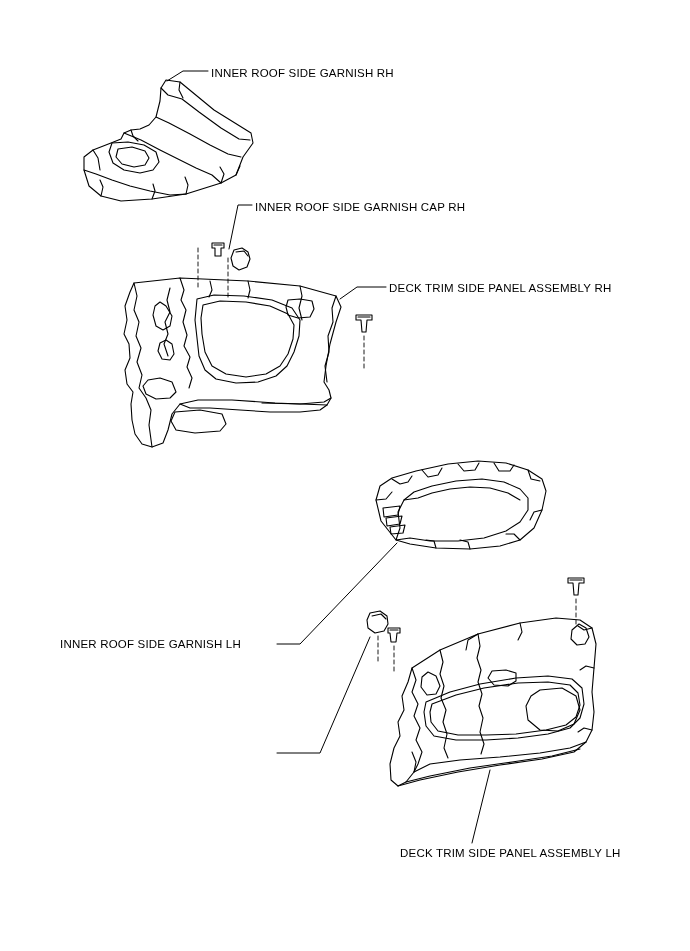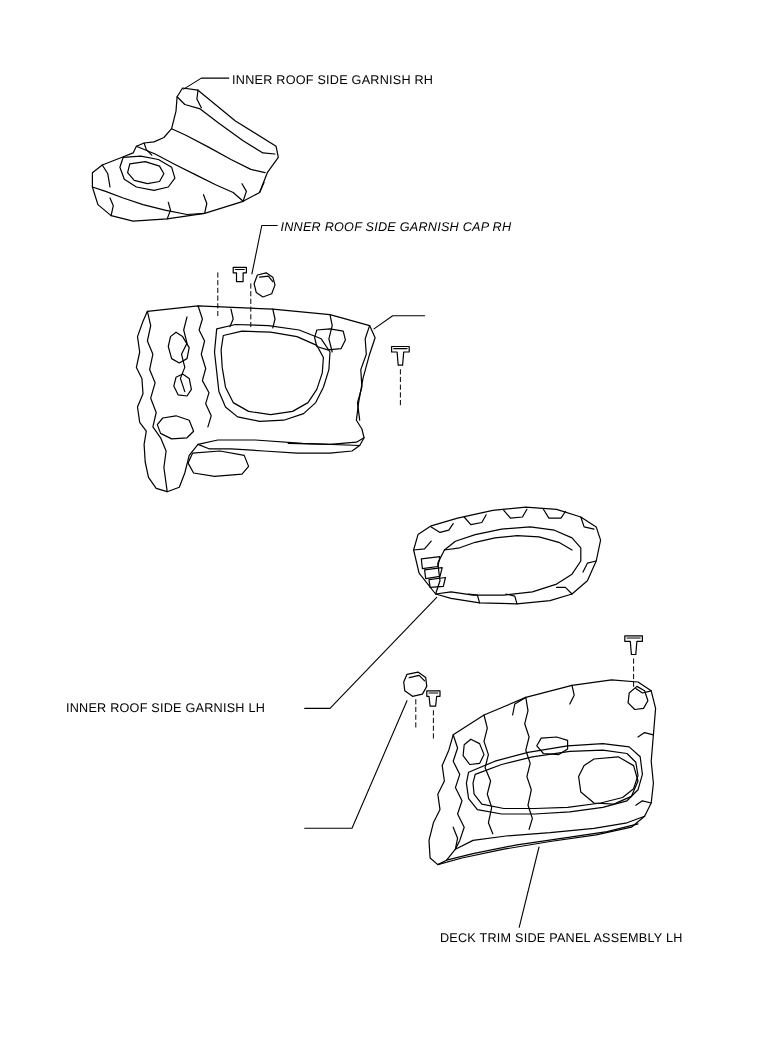--- a/index.html
+++ b/index.html
@@ -30,21 +30,21 @@
   .callout-label {
     position: absolute;
     font-family: "Liberation Sans", sans-serif;
     font-size: 11.5px;
     letter-spacing: 0.2px;
     color: #000000;
     white-space: nowrap;
     line-height: 13px;
   }
   .lbl-roof-rh      { left: 211px; top: 67px; }
-  .lbl-cap-rh       { left: 255px; top: 201px; font-style: italic; }
+  .lbl-cap-rh       { left: 255px; top: 201px; }
   .lbl-deck-rh      { left: 389px; top: 282px; }
   .lbl-roof-lh      { left: 60px;  top: 638px; }
   .lbl-cap-lh       { left: 60px;  top: 747px; }
   .lbl-deck-lh      { left: 380px; top: 847px; padding-left: 20px; }
 </style>
 </head>
 <body>
 
 <div id="diagram-root">
 
@@ -217,19 +217,20 @@
         </g>
       </g>
 
     </g>
   </svg>
 
   <div class="callout-label lbl-roof-rh">INNER ROOF SIDE GARNISH RH</div>
 
   <div class="callout-label lbl-cap-rh">INNER ROOF SIDE GARNISH CAP RH</div>
 
+  <div class="callout-label lbl-deck-rh">DECK TRIM SIDE PANEL ASSEMBLY RH</div>
 
   <div class="callout-label lbl-roof-lh">INNER ROOF SIDE GARNISH LH</div>
 
 
   <div class="callout-label lbl-deck-lh">DECK TRIM SIDE PANEL ASSEMBLY LH</div>
 
 </div>
 
 </body></html>

